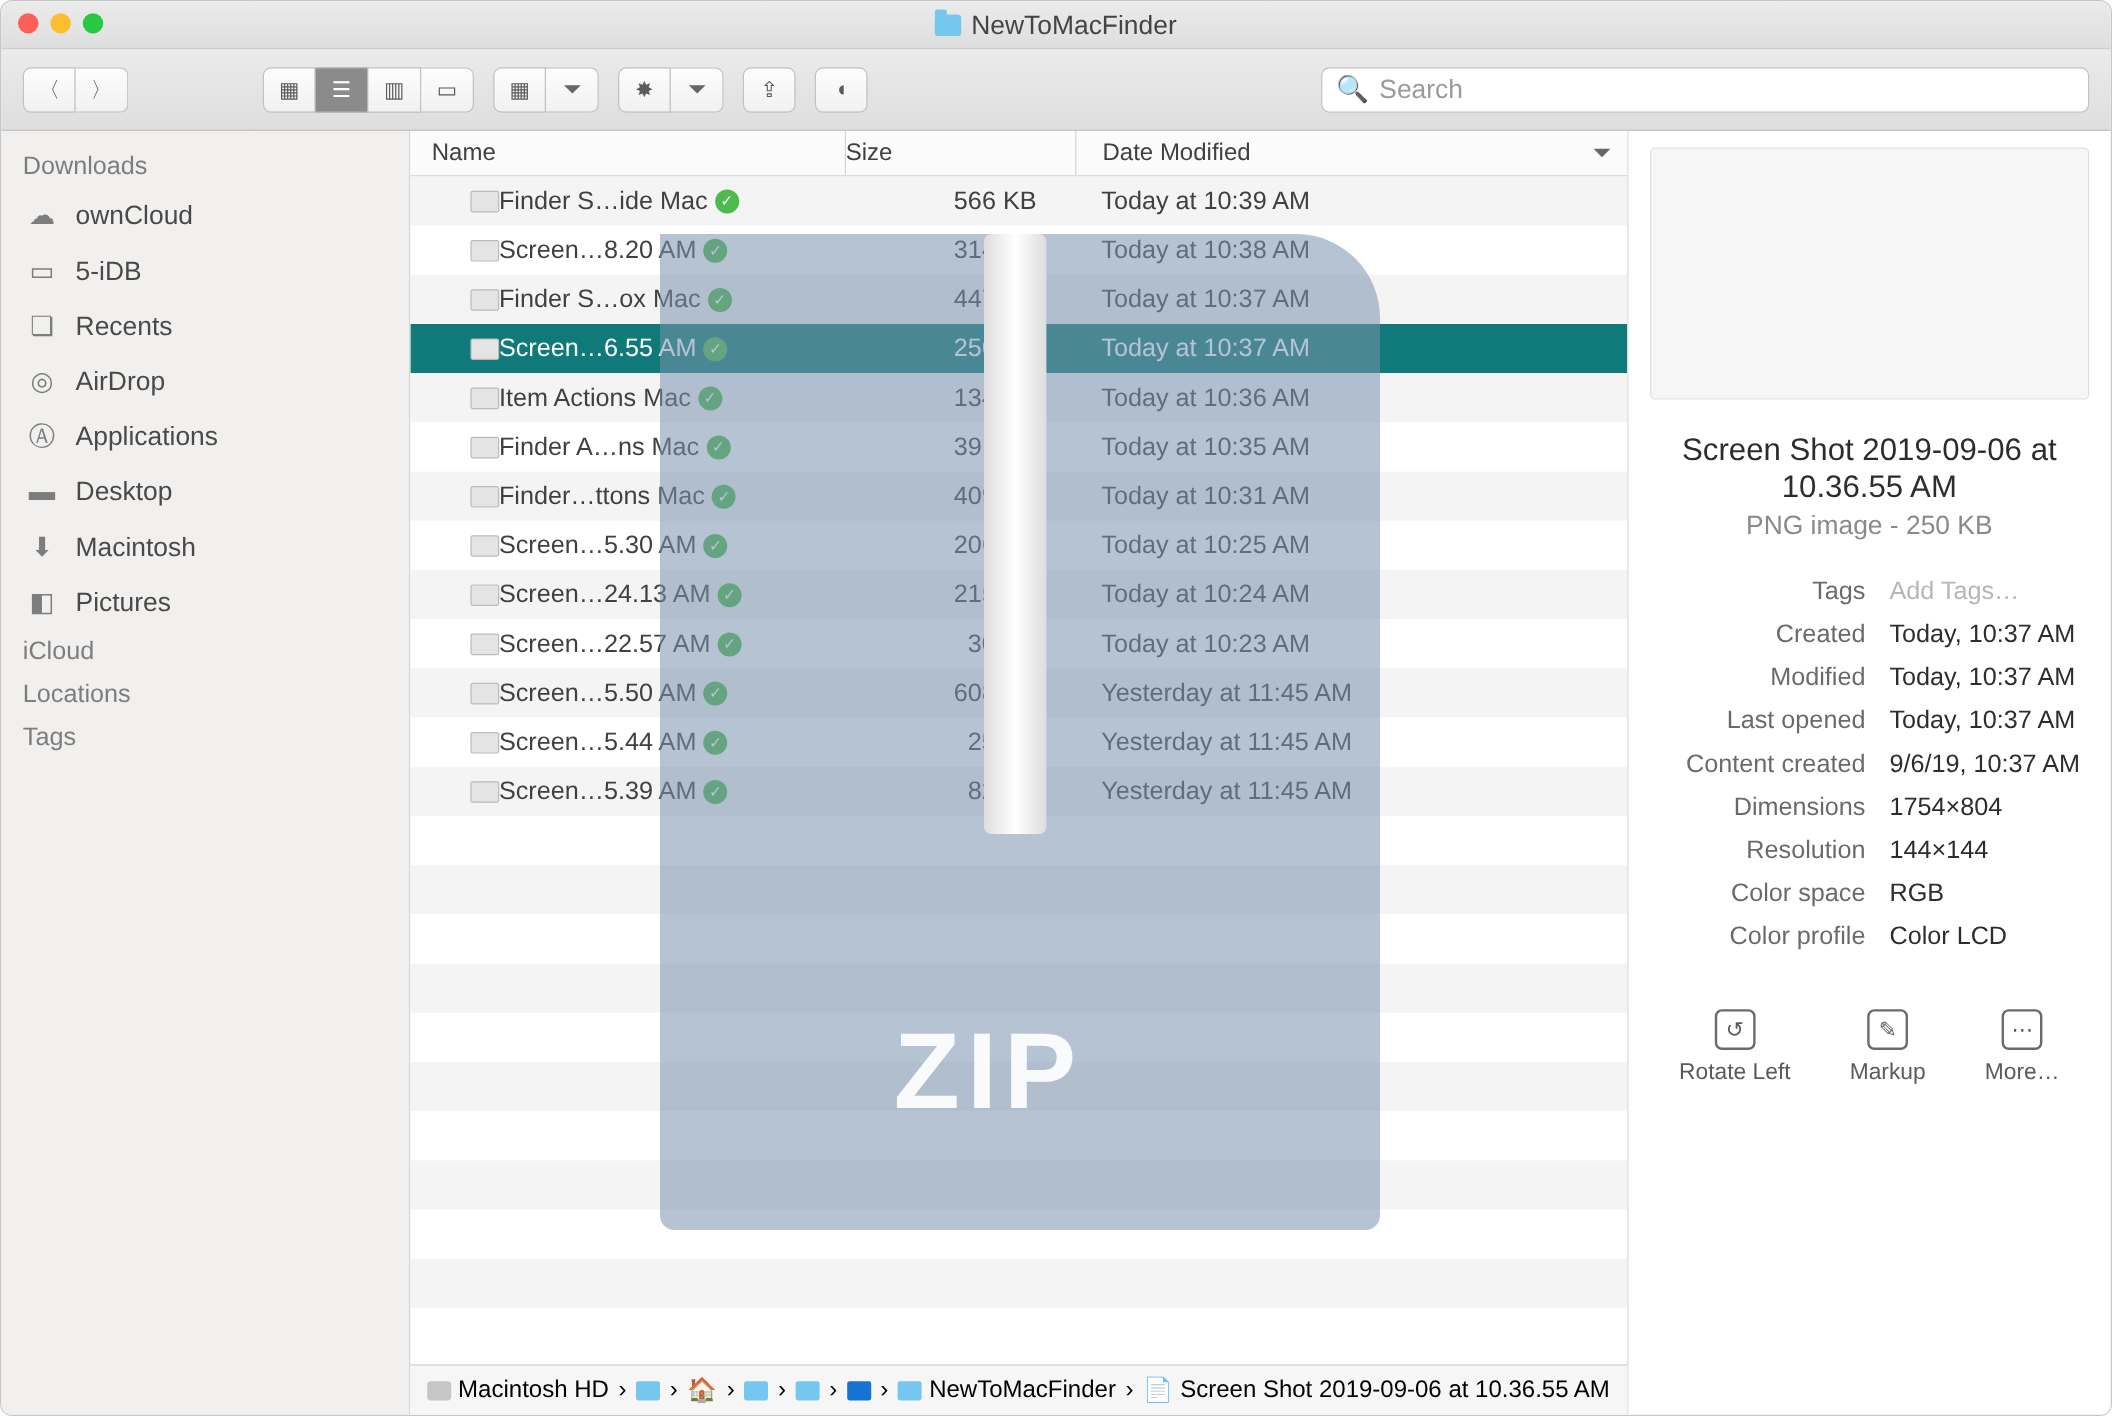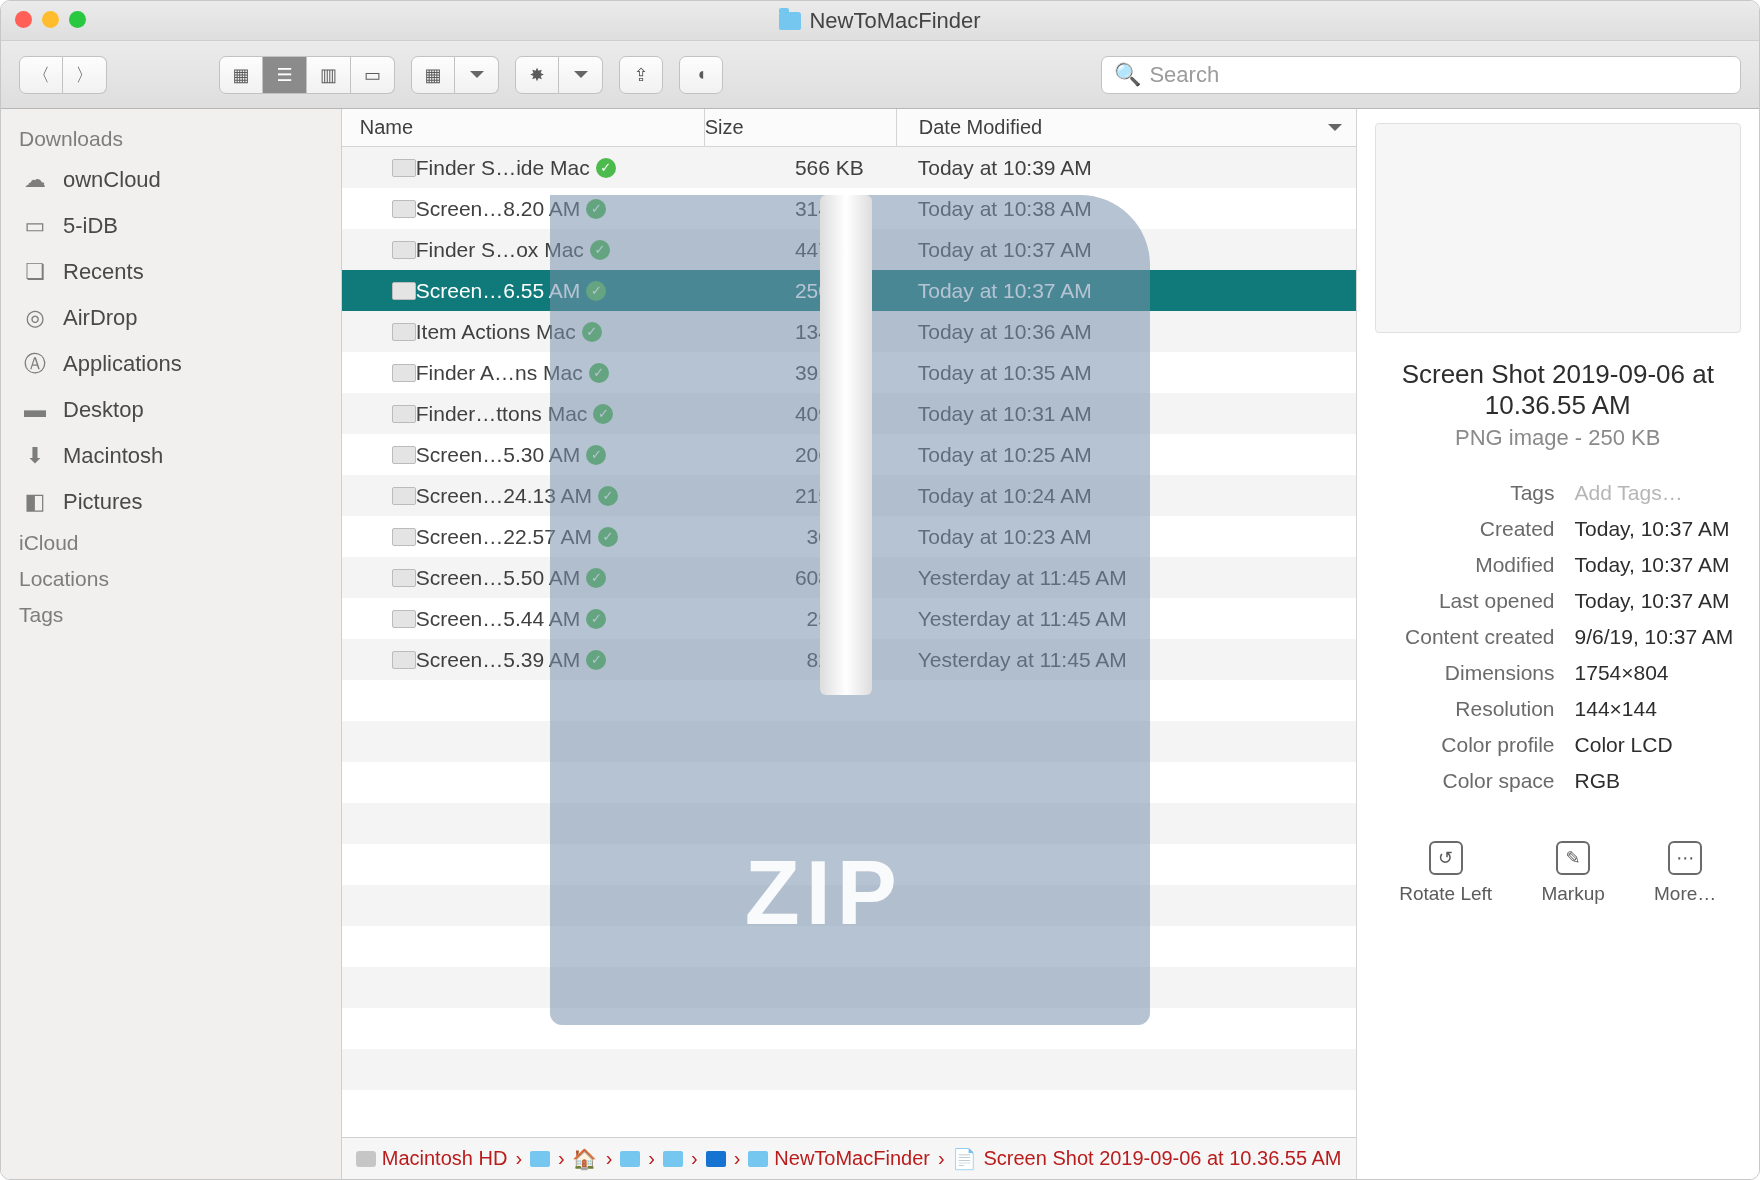--- a/index.html
+++ b/index.html
@@ -47,21 +47,21 @@
 .pv-thumb{width:100%;height:210px;background:#f6f6f6;border:1px solid #e0e0e0;border-radius:4px;margin-bottom:18px;}
 .pv-title{text-align:center;font-size:26px;color:#2d2d2d;margin:8px 0 4px;}
 .pv-sub{text-align:center;color:#8a8a8a;margin-bottom:24px;font-size:22px;}
 .pv-row{display:flex;justify-content:space-between;gap:14px;padding:6px 0;font-size:21px;}
 .pv-row .k{color:#6a6a6a;flex-shrink:0;}
 .pv-row .v{color:#2d2d2d;text-align:left;flex:1;padding-left:6px;}
 .pv-row.tags .v{color:#b6b6b6;}
 .pv-tools{display:flex;justify-content:space-around;padding:28px 0 20px;margin-top:14px;}
 .pv-tool{display:flex;flex-direction:column;align-items:center;gap:8px;color:#5b5b5b;font-size:19px;}
 .pv-tool .ticon{width:34px;height:34px;border:2px solid #6a6a6a;border-radius:6px;display:flex;align-items:center;justify-content:center;font-size:18px;}
-.pathbar{height:42px;border-top:1px solid #cfcfcf;background:#f6f6f6;display:flex;align-items:center;padding:0 14px;font-size:20px;color:#b91c1c;gap:8px;overflow:hidden;}
+.pathbar{height:42px;border-top:1px solid #cfcfcf;background:#f6f6f6;display:flex;align-items:center;padding:0 14px;font-size:20px;color:#000000;gap:8px;overflow:hidden;}
 .pathseg{display:flex;align-items:center;gap:6px;white-space:nowrap;}
 .pathseg .fi{width:20px;height:16px;background:#76c7f0;border-radius:2px;}
 .pathseg.hd .fi{background:#c6c6c6;border-radius:3px;}
 .chev-down{width:14px;height:7px;border-left:7px solid transparent;border-right:7px solid transparent;border-top:7px solid #666;}
 </style>
 </head>
 <body>
 
 <div class="window">
   <div class="titlebar">
@@ -356,26 +356,26 @@
           </div>
           <div class="pv-row">
             <span class="k" style="width:180px;text-align:right">Dimensions</span>
             <span class="v">1754×804</span>
           </div>
           <div class="pv-row">
             <span class="k" style="width:180px;text-align:right">Resolution</span>
             <span class="v">144×144</span>
           </div>
           <div class="pv-row">
+            <span class="k" style="width:180px;text-align:right">Color space</span>
+            <span class="v">RGB</span>
+          </div>
+          <div class="pv-row">
             <span class="k" style="width:180px;text-align:right">Color profile</span>
             <span class="v">Color LCD</span>
-          </div>
-          <div class="pv-row">
-            <span class="k" style="width:180px;text-align:right">Color space</span>
-            <span class="v">RGB</span>
           </div>
         </div>
       <div class="pv-tools" id="pv-tools">
           <div class="pv-tool">
             <div class="ticon">↺</div>
             <span>Rotate Left</span>
           </div>
           <div class="pv-tool">
             <div class="ticon">✎</div>
             <span>Markup</span>

